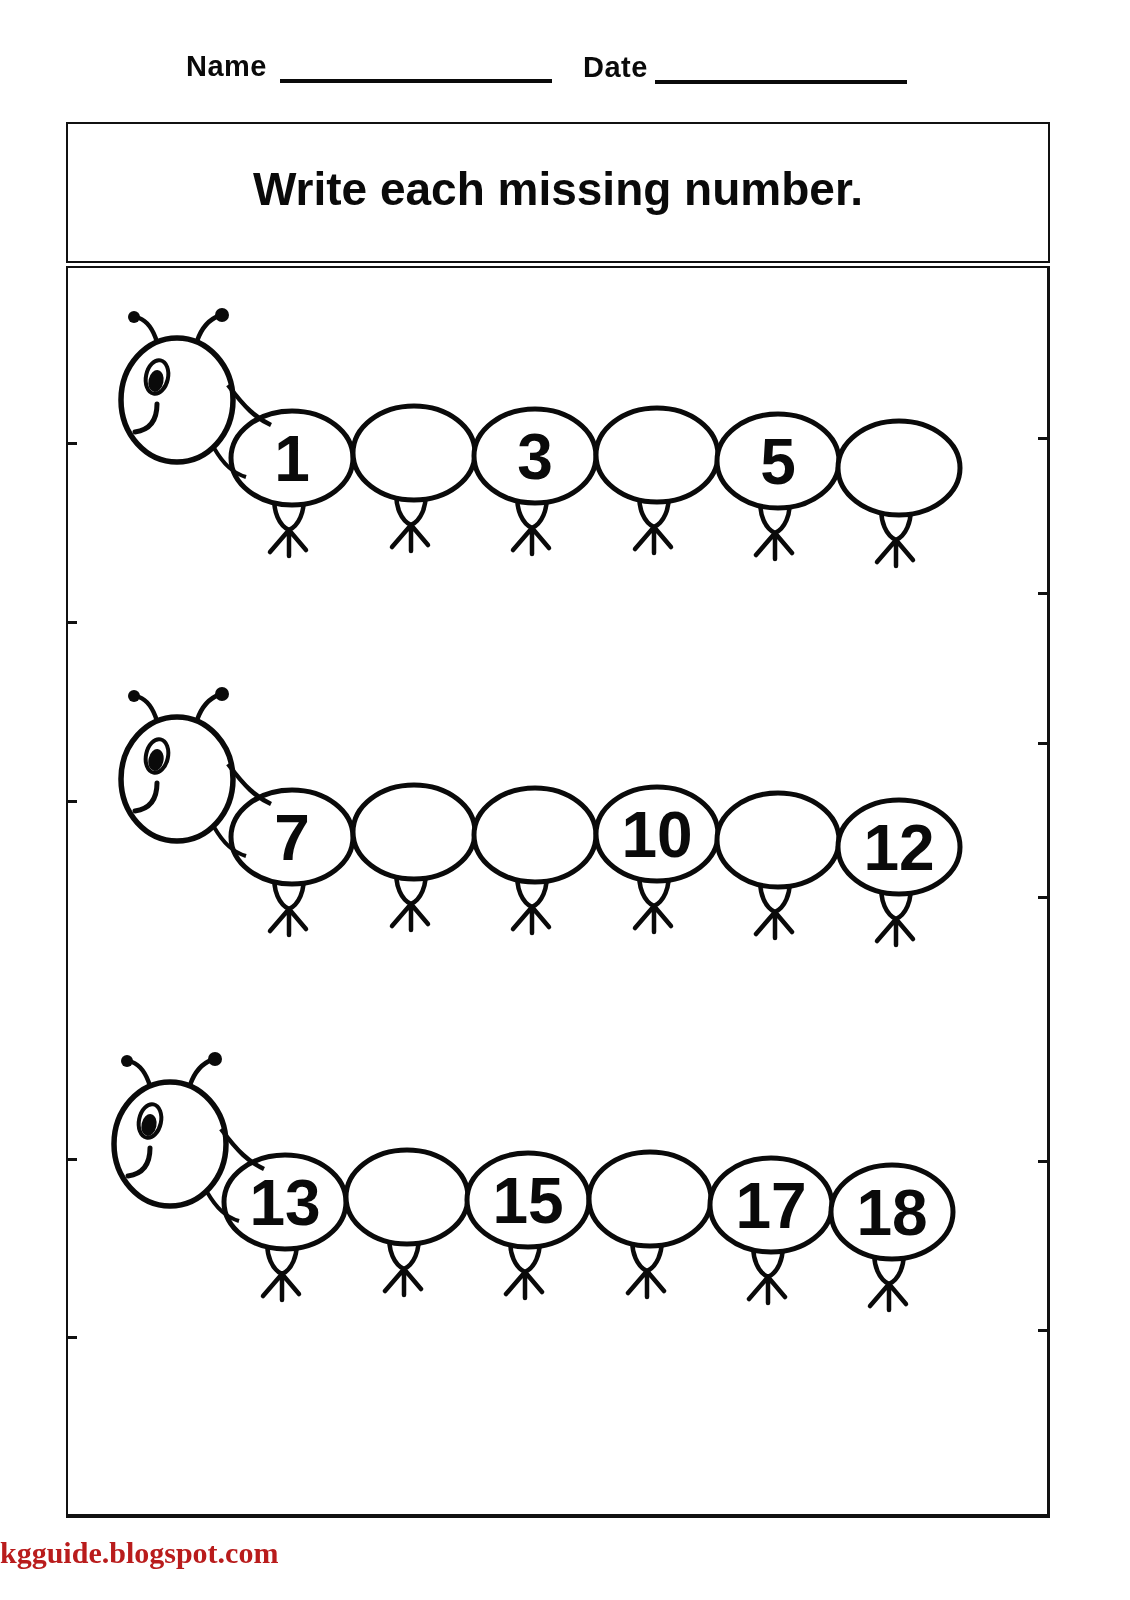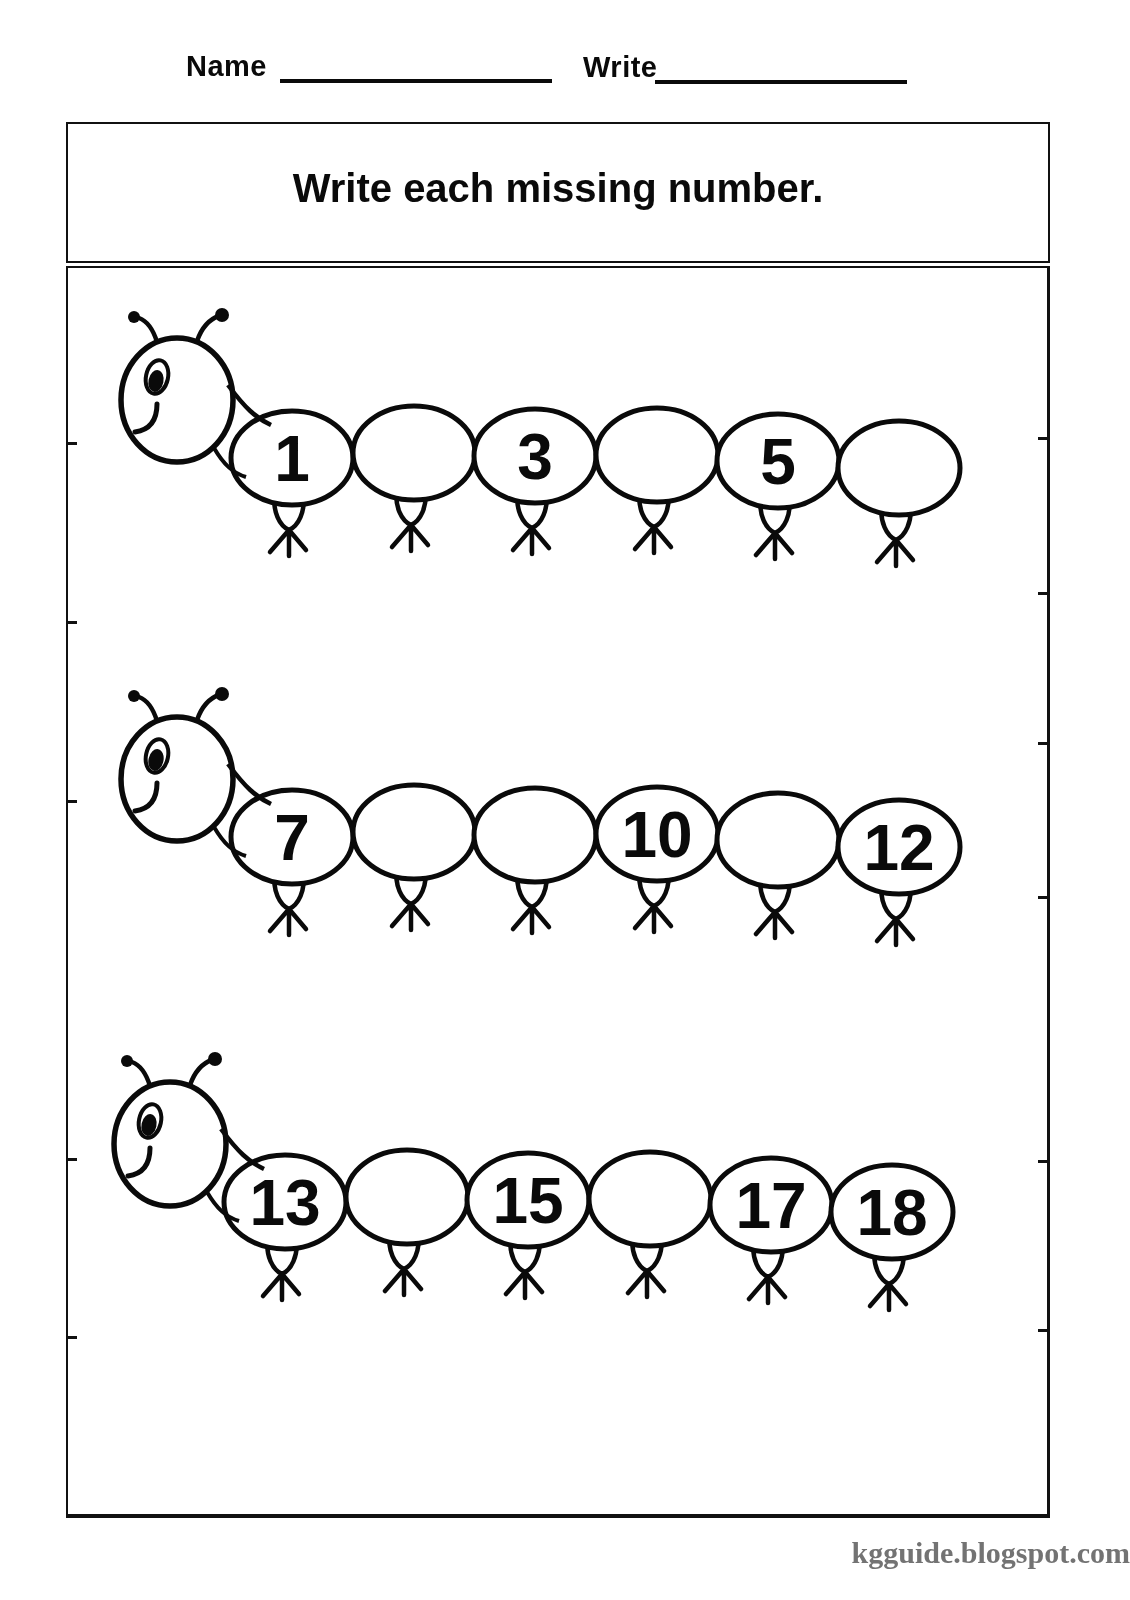--- a/index.html
+++ b/index.html
@@ -33,21 +33,21 @@
   .title-box {
     position:absolute;
     left:66px; top:122px;
     width:984px; height:141px;
     border:2px solid #111;
     box-sizing:border-box;
     display:flex; align-items:center; justify-content:center;
   }
   .title-text {
     font-weight:bold;
-    font-size:40px;
+    font-size:46px;
     letter-spacing:0px;
     color:#0a0a0a;
     margin-top:-8px;
   }
 
   
   .content-box {
     position:absolute;
     left:66px; top:266px;
     width:984px; height:1252px;
@@ -70,35 +70,35 @@
   .tick {
     position:absolute;
     background:#111;
     width:9px; height:3px;
   }
 
   .footer-text {
     position:absolute;
     left:0; top:1536px;
     width:1130px;
-    text-align:right;
+    text-align:left;
     font-family:"Liberation Serif","DejaVu Serif",serif;
     font-weight:bold;
     font-size:30px;
-    color:#737373;
+    color:#b91c1c;
   }
 </style>
 </head>
 <body>
 
 <div class="page">
 
   <span class="hdr-label name-label">Name</span>
   <div class="write-line name-line"></div>
-  <span class="hdr-label date-label">Write</span>
+  <span class="hdr-label date-label">Date</span>
   <div class="write-line date-line"></div>
 
   <div class="title-box">
     <span class="title-text">Write each missing number.</span>
   </div>
 
   <div class="content-box"></div>
 
   <div class="caterpillar-svg cat-1"><svg xmlns="http://www.w3.org/2000/svg" viewBox="0 0 880 285" width="880" height="285">
         <g transform="translate(194,197)" stroke="#0a0a0a" stroke-width="4.5" fill="none" stroke-linecap="round">

